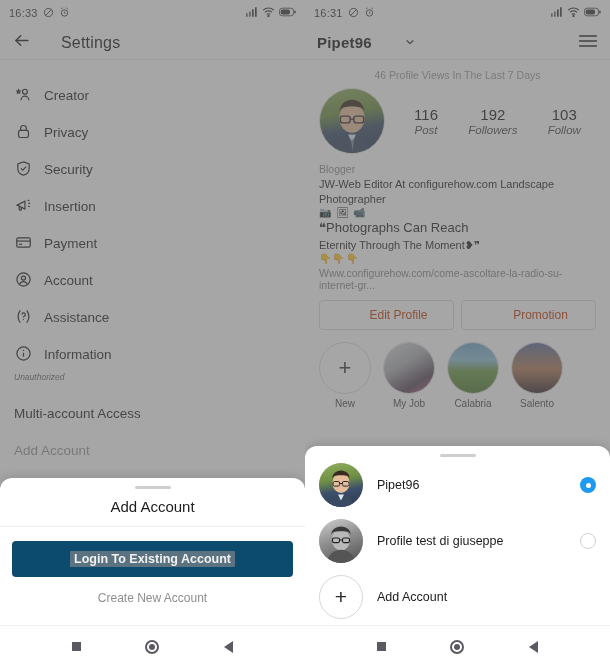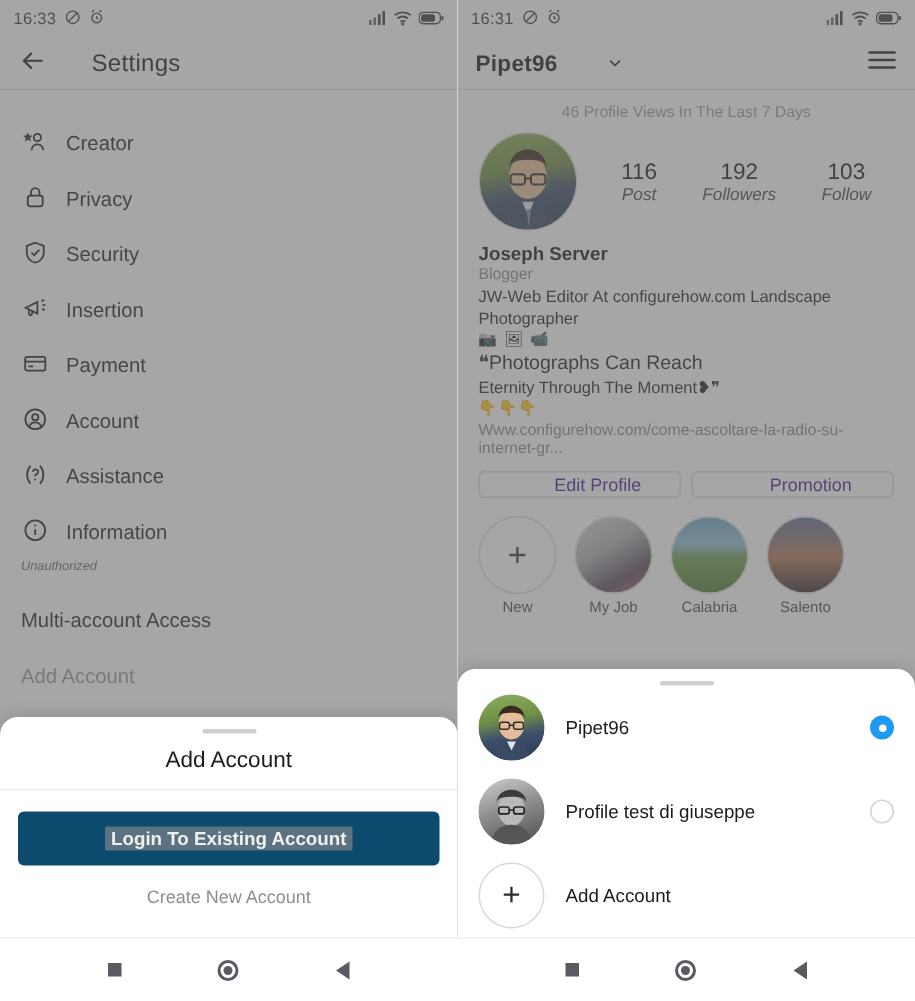--- a/index.html
+++ b/index.html
@@ -93,23 +93,23 @@
   .bio { padding:8px 14px 0; }
   .bio-name { font-size:12.5px; font-weight:bold; color:#1b1b1b; }
   .bio-cat { font-size:10.5px; color:#8e8e8e; margin-top:1px; }
   .bio-line { font-size:11px; color:#262626; line-height:1.35; margin-top:2px; }
   .bio-big { font-size:13px; color:#262626; line-height:1.35; }
   .bio-emoji { font-size:10px; letter-spacing:1px; line-height:1.2; }
   .bio-url { font-size:10.5px; color:#8a8a8a; margin-top:2px; }
 
   .prof-btns { display:flex; gap:7px; padding:9px 14px 0; }
   .pbtn {
-    flex:1; height:18px; border:1px solid #dbdbdb; border-radius:4px;
+    flex:1; height:30px; border:1px solid #dbdbdb; border-radius:4px;
     display:flex; align-items:center; justify-content:center;
-    font-size:12px; color:#4c1d95;padding-left:24px;
+    font-size:12px; color:#c2410c;padding-left:24px;
   }
 
   .highlights { display:flex; gap:12px; padding:12px 14px 0; }
   .hl { width:52px; text-align:center; }
   .hl-circle {
     width:52px; height:52px; border-radius:50%; border:1px solid #dcdcdc;
     overflow:hidden; display:flex; align-items:center; justify-content:center;
     font-size:22px; color:#3a3a3a; font-weight:300; position:relative;
   }
   .hl-label { font-size:10px; color:#4b4b4b; margin-top:4px; white-space:nowrap; overflow:hidden; }
@@ -419,21 +419,20 @@
         <div class="l">Followers</div>
       </div>
       <div class="stat">
         <div class="n">103</div>
         <div class="l">Follow</div>
       </div>
     </div>
   </div>
 
   <div class="bio">
-    <div class="bio-name">Joseph Server</div>
     <div class="bio-cat">Blogger</div>
     <div class="bio-line">JW-Web Editor At configurehow.com Landscape Photographer</div>
     <div class="bio-emoji">📷 🖼 📹</div>
     <div class="bio-big">❝Photographs Can Reach</div>
     <div class="bio-line">Eternity Through The Moment❥❞</div>
     <div class="bio-emoji">👇👇👇</div>
     <div class="bio-url">Www.configurehow.com/come-ascoltare-la-radio-su-internet-gr...</div>
   </div>
 
   <div class="prof-btns">

